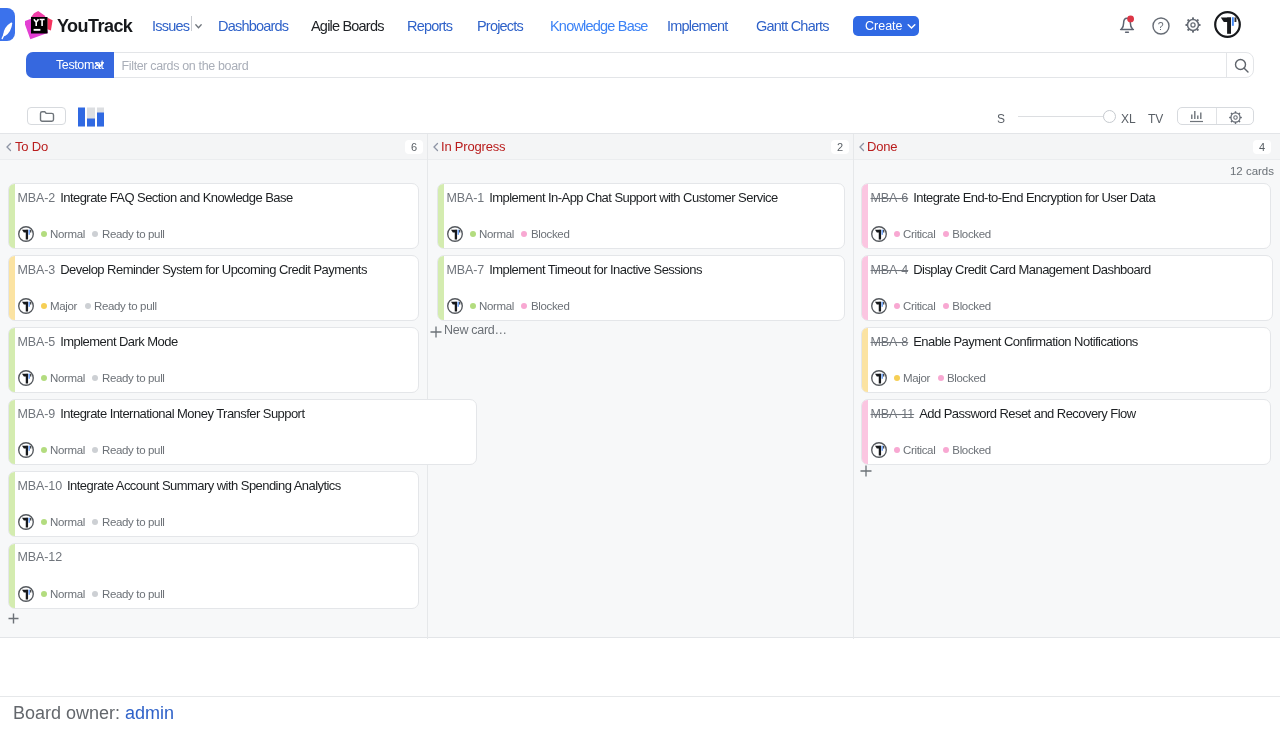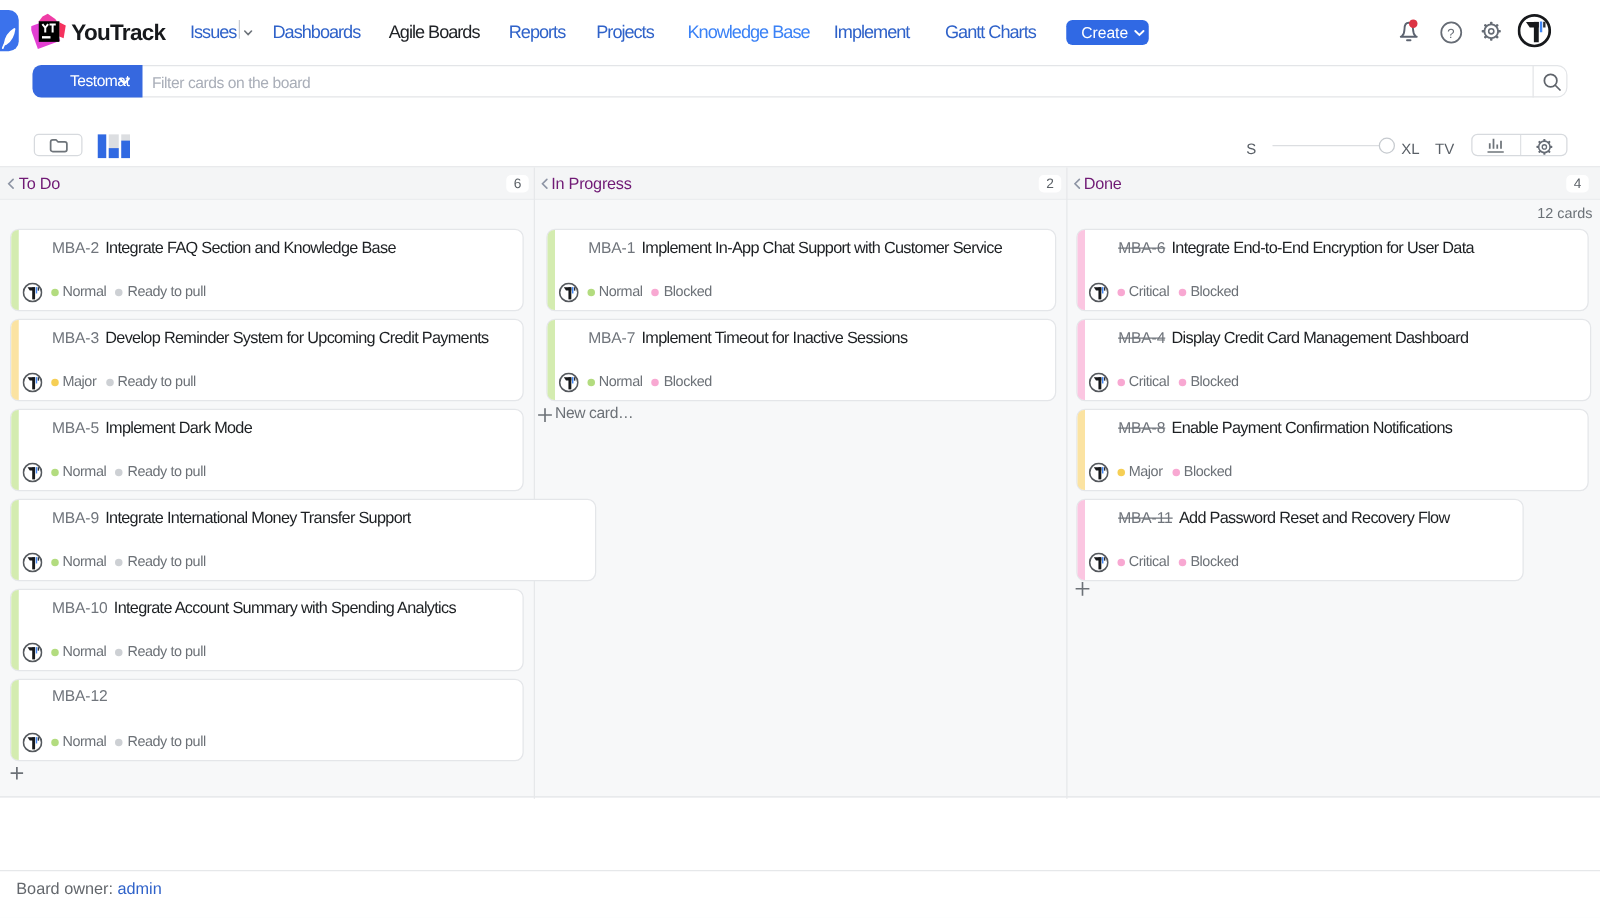--- a/index.html
+++ b/index.html
@@ -24,43 +24,43 @@
 #folderbtn { position:absolute; left:27px; top:107px; width:39px; height:18px; border:1px solid #d7dade; border-radius:4px; background:#fff; }
 .tool-lbl { position:absolute; font-size:12px; color:#595f66; }
 #sliderline { position:absolute; left:1018px; top:115.8px; width:91px; height:1.5px; background:#dcdee1; }
 #sliderknob { position:absolute; left:1103px; top:110px; width:13px; height:13px; border-radius:50%; background:#fff; border:1.5px solid #c6cacf; }
 #viewgrp { position:absolute; left:1177px; top:107px; width:77px; height:18px; border:1px solid #d7dade; border-radius:5px; background:#fff; }
 #viewgrp .vdiv { position:absolute; left:38px; top:0; width:1px; height:16px; background:#e0e2e5; }
 
 
 #board { position:absolute; left:0; top:133px; width:1280px; height:505px; background:#f7f8f9; border-top:1px solid #e3e5e8; border-bottom:1px solid #e3e5e8; }
 #colhdr { position:absolute; left:0; top:0; width:1280px; height:26px; background:#f4f5f6; border-bottom:1px solid #ebedef; }
-.coltitle { position:absolute; top:5px; font-size:13px; color:#701a75; letter-spacing:-0.2px; }
+.coltitle { position:absolute; top:5px; font-size:13px; color:#b91c1c; letter-spacing:-0.2px; }
 .colchip { position:absolute; top:5.5px; height:14px; min-width:18px; background:#fff; border-radius:4px; font-size:11px; color:#5a6066; text-align:center; line-height:14px; padding:0 3px; }
 .colline { position:absolute; top:0; width:1px; height:505px; background:#e6e8ea; }
 #cardcount { position:absolute; right:6px; top:31px; font-size:11.5px; color:#6b7177; }
 
 
 .card { position:absolute; height:66px; background:#fff; border:1px solid #e4e6e9; border-radius:7px; }
 .strip { position:absolute; left:0; top:0; width:5.5px; height:64px; border-radius:5.5px 0 0 5.5px; }
-.crow1 { position:absolute; left:8.5px; top:5.5px; display:flex; align-items:baseline; white-space:nowrap;margin-left:24px; }
+.crow1 { position:absolute; left:8.5px; top:5.5px; display:flex; align-items:baseline; white-space:nowrap; }
 .cid { font-size:12.5px; color:#70757c; letter-spacing:-0.1px; margin-right:5px; }
 .cid.struck { text-decoration:line-through; }
 .ctitle { font-size:13px; color:#1d2023; letter-spacing:-0.55px;text-align:center; }
 .crow2 { position:absolute; left:9px; top:41.5px; height:16px; display:flex; align-items:center; }
 .crow2 svg { display:block; }
 .dot { width:6px; height:6px; border-radius:50%; margin-left:6.5px; }
 .dot2 { margin-left:7.5px; }
 .clbl { font-size:11.5px; color:#6c7177; margin-left:3.5px; letter-spacing:-0.35px; }
 
 .pluslbl { position:absolute; font-size:12.5px; color:#6c7177; letter-spacing:-0.3px; }
 
 
 #footer { position:absolute; left:0; top:696px; width:1280px; height:38px; border-top:1px solid #e6e8ea; }
-#footer .txt { position:absolute; left:13px; top:6px; font-size:13px; color:#63676c; }
+#footer .txt { position:absolute; left:13px; top:6px; font-size:18px; color:#63676c; }
 #footer .txt a { color:#2f62c9; text-decoration:none; }
 </style></head>
 <body>
 <div id="page">
 
 <div id="topbar">
   <div id="sidebtn">
     <svg width="23" height="33" viewBox="0 0 23 33" style="position:absolute;left:0;top:0">
       <path d="M11.8 27.5 C12.3 22.5 15 18 19.5 15.3 C18.8 20.8 16 25 13 27 Z" fill="#fff" stroke="#fff" stroke-width="1.6" stroke-linejoin="round"></path>
       <path d="M10.2 30.5 C11.2 27.5 13.5 23.5 16.5 20.5" stroke="#fff" stroke-width="1.4" fill="none" stroke-linecap="round"></path>
@@ -416,21 +416,21 @@
 <rect x="7.76" y="3.85" width="2.31" height="9.66" fill="#17191c"></rect>
 <rect x="10.61" y="3.67" width="1.13" height="5.1" fill="#4186f4"></rect>
 <rect x="12.15" y="3.79" width="1.13" height="2.73" fill="#2c2f33"></rect>
 </svg>
           <span class="dot" style="background:#f6cf55"></span>
           <span class="clbl">Major</span>
           <span class="dot dot2" style="background:#f8a8d2"></span>
           <span class="clbl">Blocked</span>
         </div>
 </div>
-<div class="card" style="left:861px;top:265px;width:358px">
+<div class="card" style="left:861px;top:265px;width:410px">
 <div class="strip" style="background:#fbc6e1"></div>
 <div class="crow1">
           <span class="cid struck">MBA-11</span>
           <span class="ctitle">Add Password Reset and Recovery Flow</span>
         </div>
 <div class="crow2">
           <svg width="16" height="16" viewBox="0 0 16 16">
 <circle cx="8.0" cy="8.0" r="7.29" fill="#fff" stroke="#55595e" stroke-width="1.35"></circle>
 <polygon points="4.03,3.85 10.07,3.85 10.07,6.46 5.81,6.46" fill="#17191c"></polygon>
 <rect x="7.76" y="3.85" width="2.31" height="9.66" fill="#17191c"></rect>

